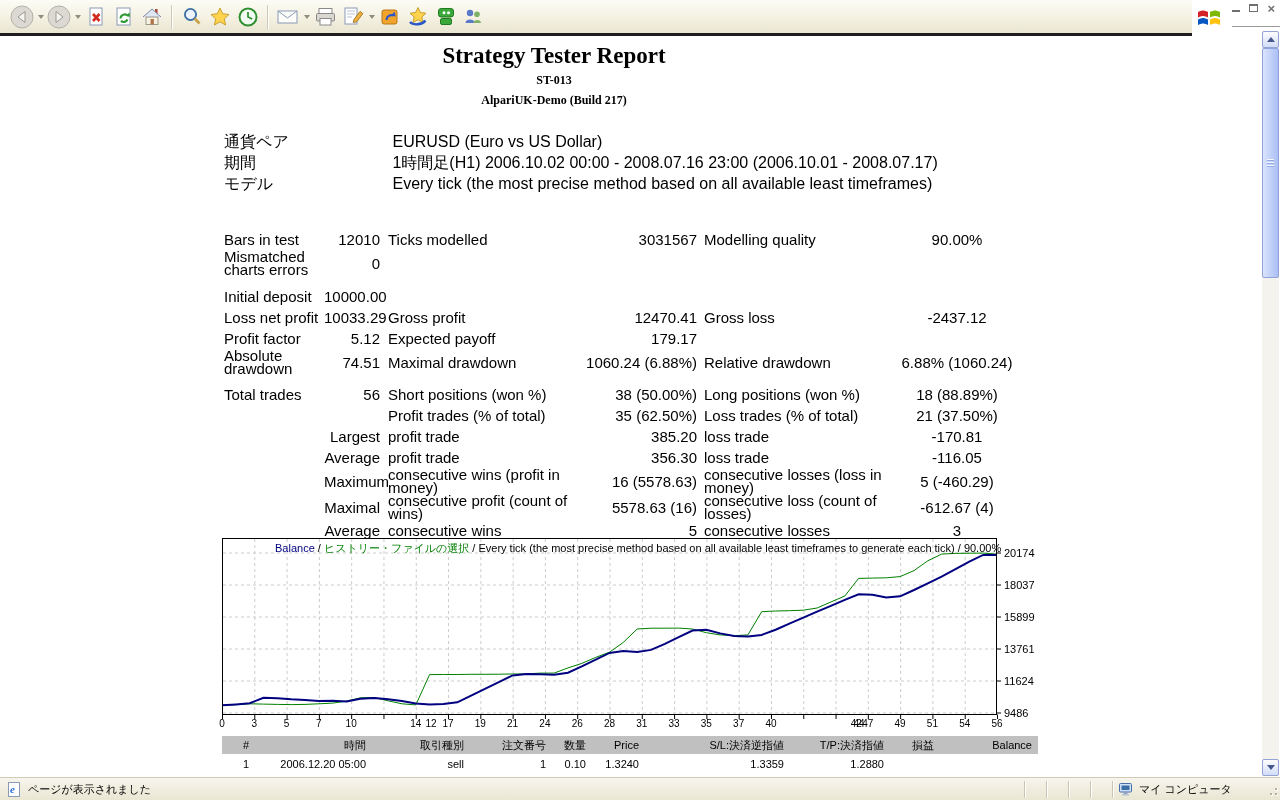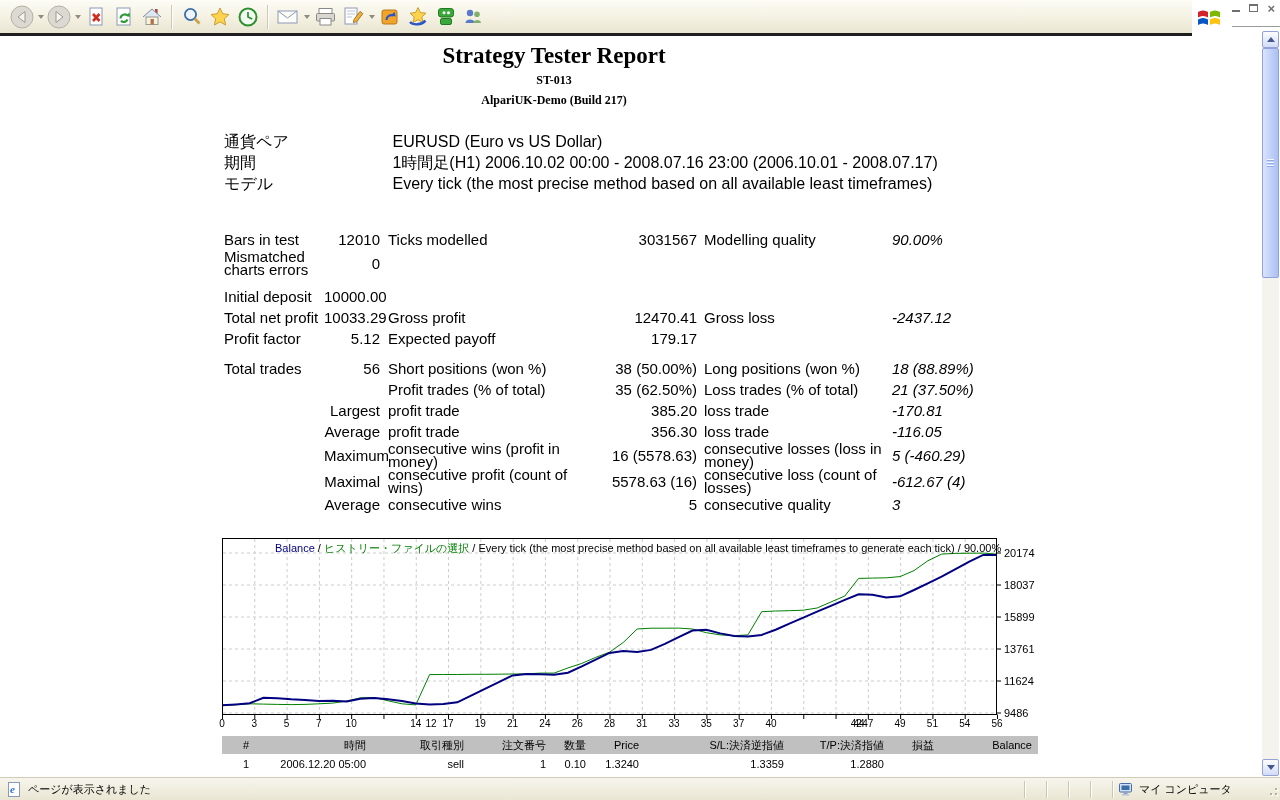--- a/index.html
+++ b/index.html
@@ -42,21 +42,21 @@
   .i-label { display:inline-block; width:164px; }
 
   #stats { position:absolute; left:224px; top:190px; width:814px; font-size:15px; }
   .stats-row { display:flex; min-height:21px; align-items:center; }
   .sc { flex:none; line-height:13px; }
   .c0 { width:100px; }
   .c1 { width:56px; text-align:right; }
   .c2 { width:190px; padding-left:8px; }
   .c3 { width:127px; text-align:right; }
   .c4 { width:195px; padding-left:7px; }
-  .c5 { width:130px; text-align:left;font-style:italic; }
+  .c5 { width:130px; text-align:center; }
   .g0 { margin-bottom:10px; } .g1 { margin-bottom:9px; }
 
   .chart-area { position:absolute; left:222px; top:499px; width:840px; height:196px; }
   #chart-legend { position:absolute; left:5px; top:3px; font-size:11px; white-space:nowrap;margin-left:48px; }
   .ylab { position:absolute; left:782px; width:50px; font-size:11px; line-height:13px; }
   .xlab { position:absolute; top:180px; width:26px; margin-left:-13px; text-align:center; font-size:10px; }
 
   .trades { position:absolute; left:222px; top:697px; }
   table.tt { border-collapse:collapse; table-layout:fixed; width:816px; font-size:11px; }
   table.tt th { background:#c0c0c0; height:18px; font-weight:normal; text-align:right;
@@ -275,35 +275,43 @@
         <div class="stats-group g1">
           <div class="stats-row">
             <span class="sc c0">Initial deposit</span>
             <span class="sc c1">10000.00</span>
             <span class="sc c2"></span>
             <span class="sc c3"></span>
             <span class="sc c4"></span>
             <span class="sc c5"></span>
           </div>
           <div class="stats-row">
-            <span class="sc c0">Total net profit</span>
+            <span class="sc c0">Loss net profit</span>
             <span class="sc c1">10033.29</span>
             <span class="sc c2">Gross profit</span>
             <span class="sc c3">12470.41</span>
             <span class="sc c4">Gross loss</span>
             <span class="sc c5">-2437.12</span>
           </div>
           <div class="stats-row">
             <span class="sc c0">Profit factor</span>
             <span class="sc c1">5.12</span>
             <span class="sc c2">Expected payoff</span>
             <span class="sc c3">179.17</span>
             <span class="sc c4"></span>
             <span class="sc c5"></span>
           </div>
+          <div class="stats-row">
+            <span class="sc c0">Absolute drawdown</span>
+            <span class="sc c1">74.51</span>
+            <span class="sc c2">Maximal drawdown</span>
+            <span class="sc c3">1060.24 (6.88%)</span>
+            <span class="sc c4">Relative drawdown</span>
+            <span class="sc c5">6.88% (1060.24)</span>
+          </div>
         </div>
         <div class="stats-group g2">
           <div class="stats-row">
             <span class="sc c0">Total trades</span>
             <span class="sc c1">56</span>
             <span class="sc c2">Short positions (won %)</span>
             <span class="sc c3">38 (50.00%)</span>
             <span class="sc c4">Long positions (won %)</span>
             <span class="sc c5">18 (88.89%)</span>
           </div>
@@ -345,21 +353,21 @@
             <span class="sc c2">consecutive profit (count of wins)</span>
             <span class="sc c3">5578.63 (16)</span>
             <span class="sc c4">consecutive loss (count of losses)</span>
             <span class="sc c5">-612.67 (4)</span>
           </div>
           <div class="stats-row">
             <span class="sc c0"></span>
             <span class="sc c1">Average</span>
             <span class="sc c2">consecutive wins</span>
             <span class="sc c3">5</span>
-            <span class="sc c4">consecutive quality</span>
+            <span class="sc c4">consecutive losses</span>
             <span class="sc c5">3</span>
           </div>
         </div>
       </div>
 
     <div class="chart-area">
       <svg id="chart-svg" width="780" height="182">
           <line x1="1" y1="15" x2="774" y2="15" stroke="#cccccc" stroke-width="1" stroke-dasharray="3,3"></line>
           <line x1="1" y1="47" x2="774" y2="47" stroke="#cccccc" stroke-width="1" stroke-dasharray="3,3"></line>
           <line x1="1" y1="79" x2="774" y2="79" stroke="#cccccc" stroke-width="1" stroke-dasharray="3,3"></line>

